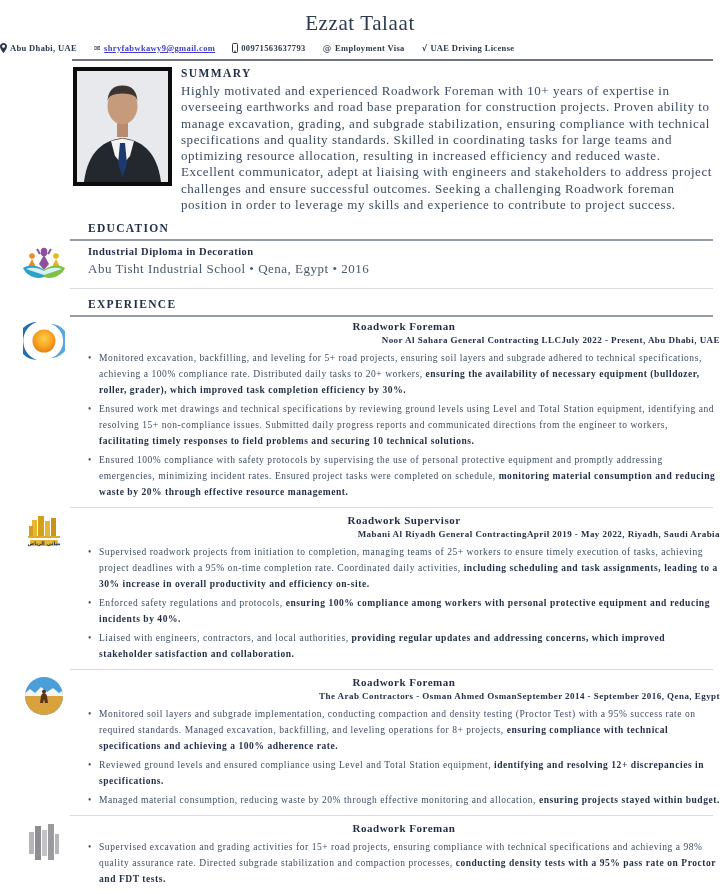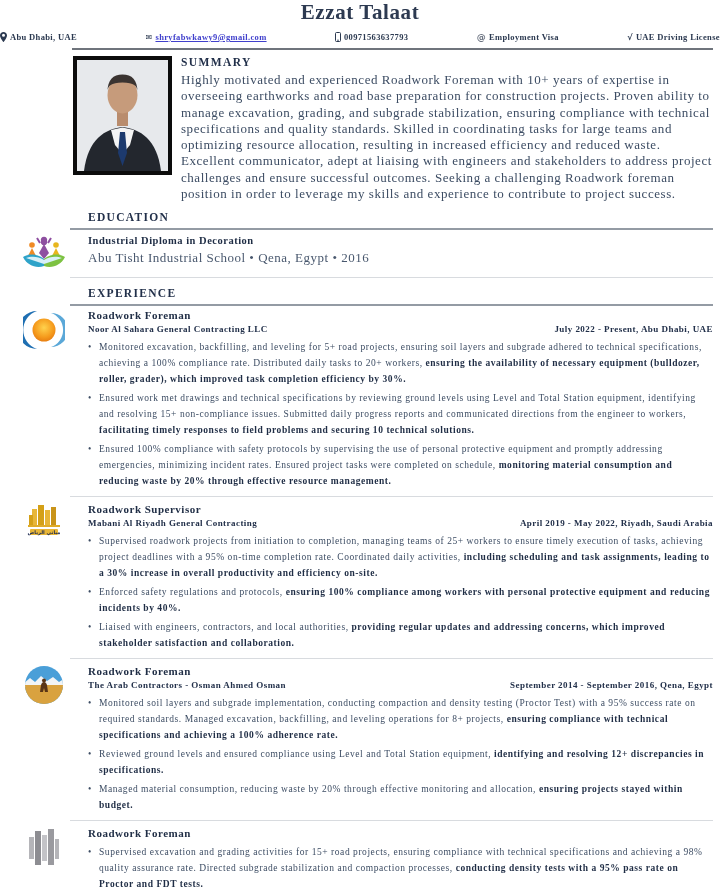--- a/index.html
+++ b/index.html
@@ -6,25 +6,25 @@
   html,body { margin:0; padding:0; }
   body {
     width:720px; height:894px; overflow:hidden; background:#ffffff;
     font-family:"Liberation Serif", serif;
     color:#3c4c63;
   }
   .page { width:720px; height:894px; position:relative; }
 
   
   .name {
-    text-align:center; font-size:21px; font-weight:bold;
+    text-align:center; padding-top:11px; font-size:21px; font-weight:normal;
     color:#2d3a51; letter-spacing:0.6px;
   }
   .contact-row {
-    display:flex; justify-content:space-between; align-items:center; gap:17px;
+    display:flex; justify-content:flex-start; align-items:center; gap:17px;
     margin-top:7px; font-size:8.5px; letter-spacing:0.35px; color:#2b3950;
     font-weight:bold;
   }
   .contact-item { display:flex; align-items:center; gap:3px; }
   .glyph { font-family:"DejaVu Sans", sans-serif; font-size:8px; color:#2b3950; }
   .at-glyph { color:#6a7280; font-size:9px; }
   .email-link { color:#4040cc; text-decoration:underline; cursor:pointer; }
   .top-rule { margin:6px 7px 0 72px; border-top:2px solid #6f747c; }
 
   
@@ -44,30 +44,30 @@
   
   .sec-head {
     margin:5px 7px 0 70px; padding:0 0 3px 18px;
     border-bottom:2px solid #949ba4;
   }
   .sec-head .sec-title { letter-spacing:1.3px; }
 
   
   .entry { display:flex; }
   .gutter { flex:none; width:88px; display:flex; justify-content:center; padding-top:3px; }
-  .content { flex:1; padding-right:7px; }
+  .content { flex:1; }
 
   .degree { margin-top:5px; font-size:10.5px; font-weight:bold; color:#1f2d45; letter-spacing:0.5px; }
   .edu-details { margin-top:4px; font-size:13px; color:#49586e; letter-spacing:0.5px; }
 
   .light-sep { margin:4px 7px 3px 70px; border-top:1px solid #d8dbdf; }
 
-  .role { margin-top:3px; font-size:11px; font-weight:bold; color:#1f2d45; letter-spacing:0.5px; line-height:13px; }
+  .role { margin-top:3px; font-size:11px; font-weight:bold; color:#1f2d45; letter-spacing:0.5px; line-height:13px;text-align:center; }
   .meta-row {
-    display:flex; justify-content:space-between; align-items:baseline;
+    display:flex; justify-content:flex-end; align-items:baseline;
     margin-top:2px; font-size:9px; font-weight:bold; color:#22304a;
     letter-spacing:0.45px; line-height:11px;
   }
   .job-date { white-space:nowrap; }
 
   .bullets { margin-top:4px; }
   .bullet { display:flex; font-size:9.5px; line-height:16px; letter-spacing:0.55px; margin-bottom:3px; }
   .bullet .dot { flex:none; width:11px; color:#3c4c63; }
   .bullet .btxt { flex:1; }
   .b { font-weight:bold; color:#1f2d45; }

